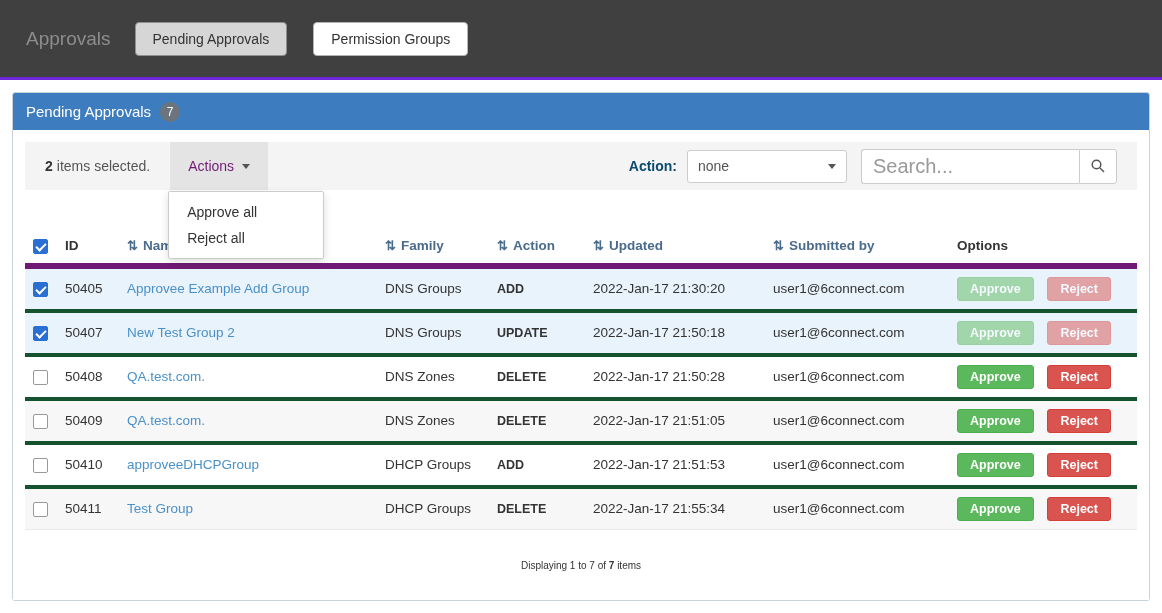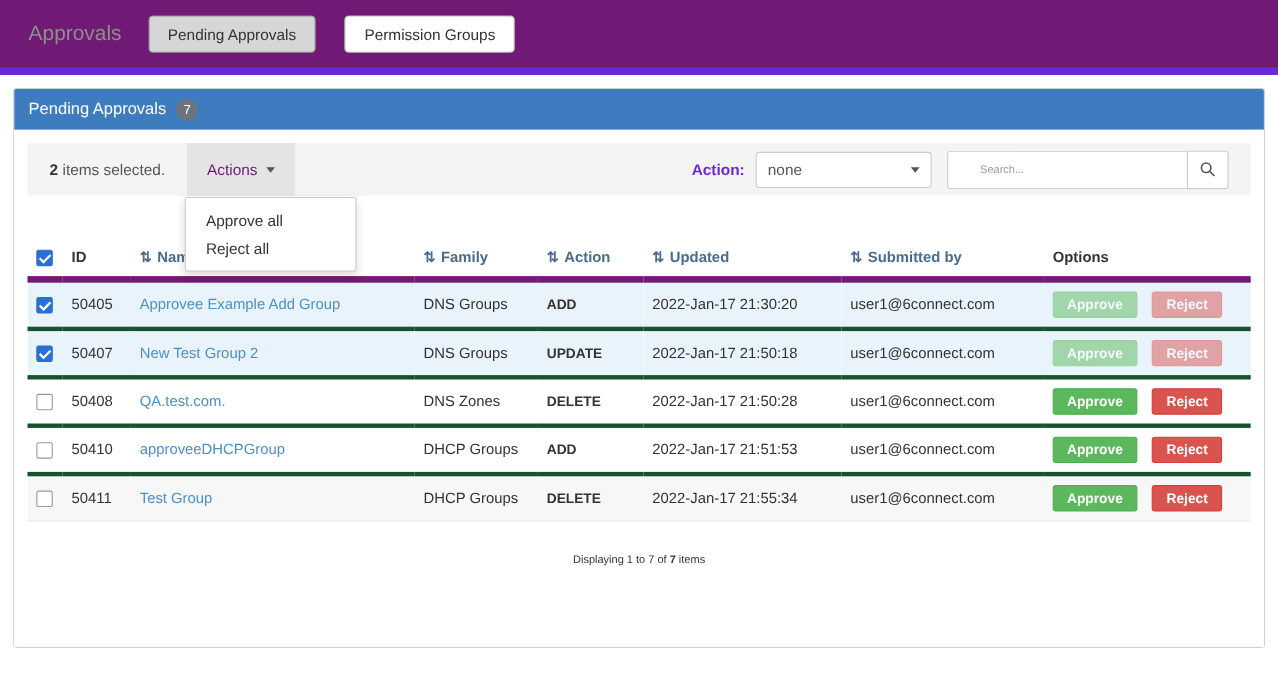--- a/index.html
+++ b/index.html
@@ -6,23 +6,23 @@
   html, body { width: 1162px; height: 613px; }
   body {
     font-family: "Liberation Sans", sans-serif;
     background: #ffffff;
     color: #333;
     overflow: hidden;
   }
 
   
   .topbar {
-    height: 68px;
-    background: #701a75;
-    border-bottom: 7px solid #6d28d9;
+    height: 80px;
+    background: #404040;
+    border-bottom: 3px solid #6d28d9;
     display: flex;
     align-items: center;
     padding: 0 26px;
   }
   .page-title { font-size: 19px; color: #8d8d8d; margin-right: 24px; }
   .tab-btn {
     font-family: inherit;
     font-size: 14px;
     padding: 8px 17px;
     border-radius: 4px;
@@ -104,42 +104,42 @@
     background: #fff;
     border: 1px solid #ccc;
     border-radius: 2px;
     box-shadow: 0 3px 9px rgba(0,0,0,.14);
     padding: 7px 0;
     z-index: 30;
   }
   .dropdown-item { padding: 5px 18px; font-size: 14px; color: #333; cursor: pointer; white-space: nowrap; }
 
   .toolbar-right { margin-left: auto; display: flex; align-items: center; gap: 10px; padding-right: 20px; }
-  .action-label { font-weight: bold; color: #6d28d9; }
+  .action-label { font-weight: bold; color: #0c4a6e; }
   .fake-select {
     width: 160px; height: 33px;
     background: #fff;
     border: 1px solid #ccc;
     border-radius: 3px;
     display: flex;
     align-items: center;
     justify-content: space-between;
     padding: 0 10px;
     color: #555;
     cursor: pointer;
     margin-right: 4px;
   }
   .search-group { display: flex; }
   .search-input {
     width: 218px; height: 35px;
     border: 1px solid #ccc;
     border-right: none;
     border-radius: 3px 0 0 3px;
-    padding: 0 29px;
-    font-size: 10px;
+    padding: 0 11px;
+    font-size: 20px;
     color: #ec4899;
     font-family: inherit;
     outline: none;
   }
   .search-input::placeholder { color: #9a9a9a; }
   .search-btn {
     width: 38px; height: 35px;
     border: 1px solid #ccc;
     background: #fff;
     border-radius: 0 3px 3px 0;
@@ -337,20 +337,33 @@
     <td><a href="#" class="row-link">QA.test.com.</a></td>
     <td>DNS Zones</td>
     <td class="cell-action">DELETE</td>
     <td>2022-Jan-17 21:50:28</td>
     <td>user1@6connect.com</td>
     <td>
       <button class="btn btn-approve">Approve</button>
       <button class="btn btn-reject">Reject</button>
     </td>
   </tr>
+          <tr class="striped">
+    <td><input type="checkbox" style=""></td>
+    <td>50409</td>
+    <td><a href="#" class="row-link">QA.test.com.</a></td>
+    <td>DNS Zones</td>
+    <td class="cell-action">DELETE</td>
+    <td>2022-Jan-17 21:51:05</td>
+    <td>user1@6connect.com</td>
+    <td>
+      <button class="btn btn-approve">Approve</button>
+      <button class="btn btn-reject">Reject</button>
+    </td>
+  </tr>
           <tr>
     <td><input type="checkbox" style=""></td>
     <td>50410</td>
     <td><a href="#" class="row-link">approveeDHCPGroup</a></td>
     <td>DHCP Groups</td>
     <td class="cell-action">ADD</td>
     <td>2022-Jan-17 21:51:53</td>
     <td>user1@6connect.com</td>
     <td>
       <button class="btn btn-approve">Approve</button>

